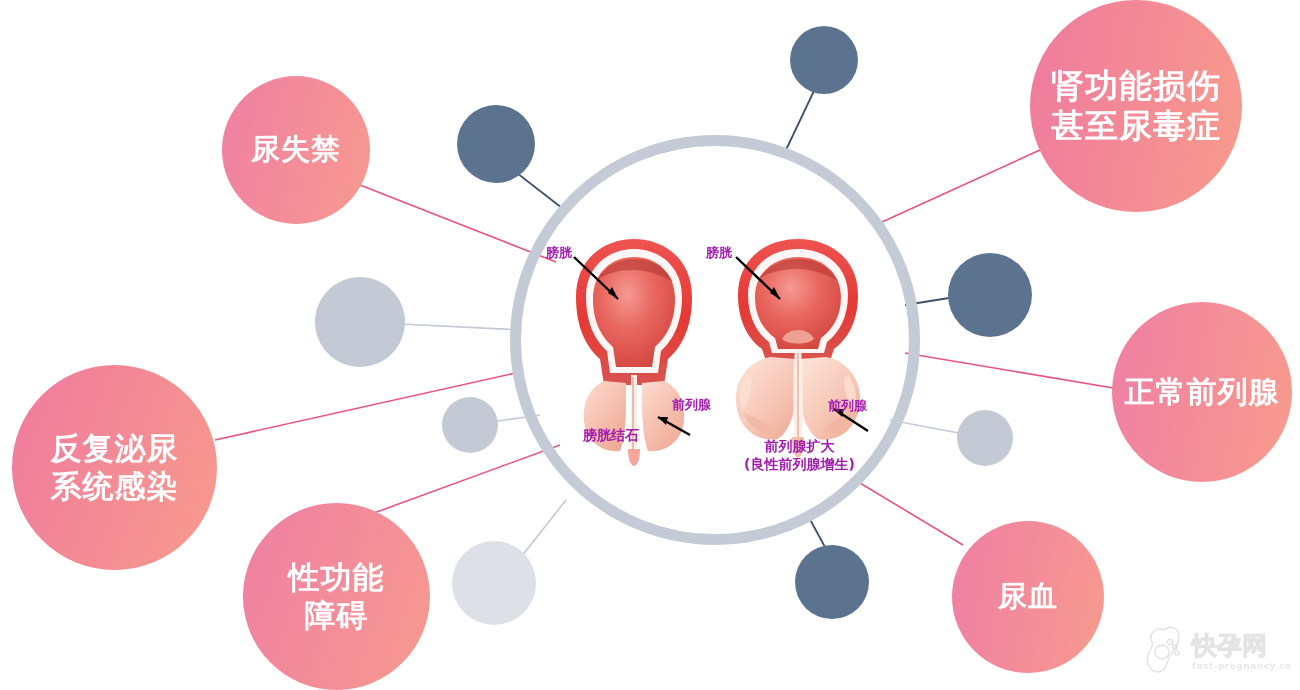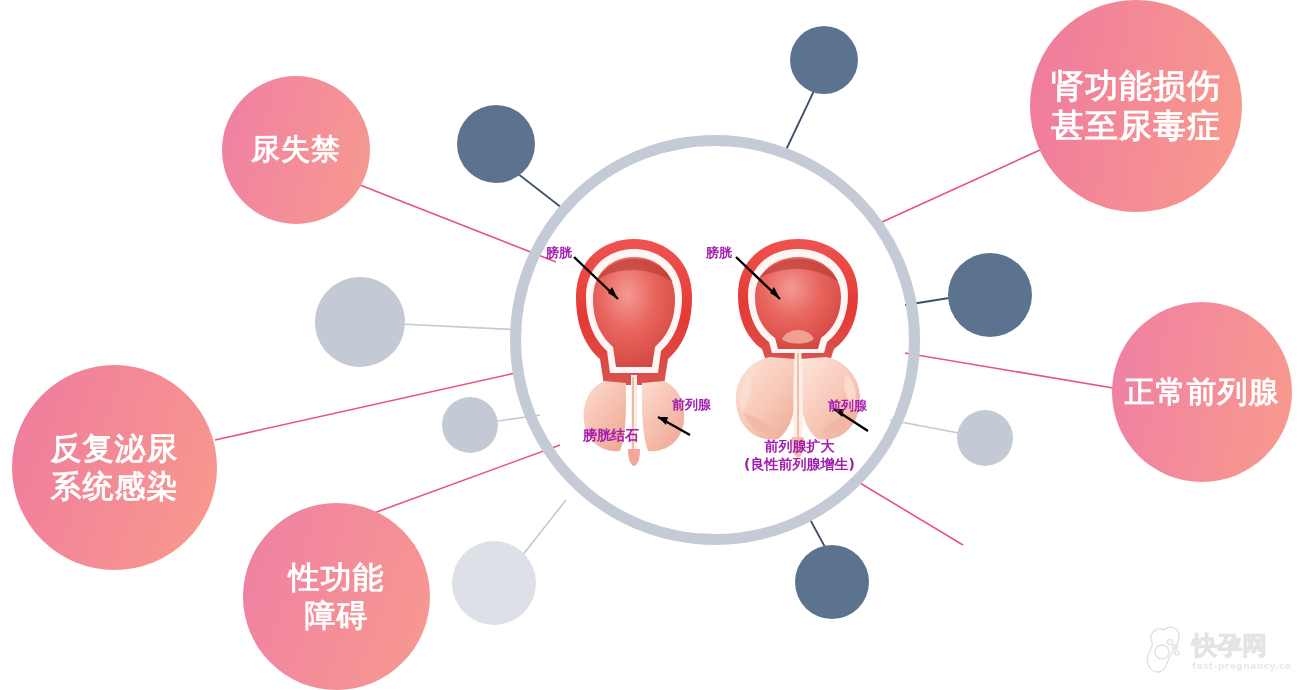--- a/index.html
+++ b/index.html
@@ -166,20 +166,22 @@
   <div class="bubble" style="left:1030px;top:0px;width:212px;height:212px;font-size:33px;
               background:linear-gradient(100deg,#ef7a9e 0%,#f89b8c 100%);">肾功能损伤
 甚至尿毒症</div>
 
   <div class="bubble" style="left:222px;top:76px;width:148px;height:148px;font-size:29px;
               background:linear-gradient(105deg,#ef7fa4 0%,#f79a8e 100%);">尿失禁</div>
 
   <div class="bubble" style="left:1112px;top:302px;width:180px;height:180px;font-size:30px;
               background:linear-gradient(100deg,#ef7fa4 0%,#f89b8c 100%);">正常前列腺</div>
 
+  <div class="bubble" style="left:952px;top:521px;width:152px;height:152px;font-size:29px;
+              background:linear-gradient(100deg,#ef7fa4 0%,#f79a8e 100%);">尿血</div>
 
   <div class="bubble" style="left:243px;top:503px;width:187px;height:187px;font-size:31px;
               background:linear-gradient(110deg,#ef7fa4 0%,#f79a8e 100%);">性功能
 障碍</div>
 
   <div class="bubble" style="left:12px;top:365px;width:205px;height:205px;font-size:31px;
               background:linear-gradient(110deg,#ef7a9e 0%,#f89b8c 100%);">反复泌尿
 系统感染</div>
 
   <svg id="watermark" viewBox="0 0 150 58">

